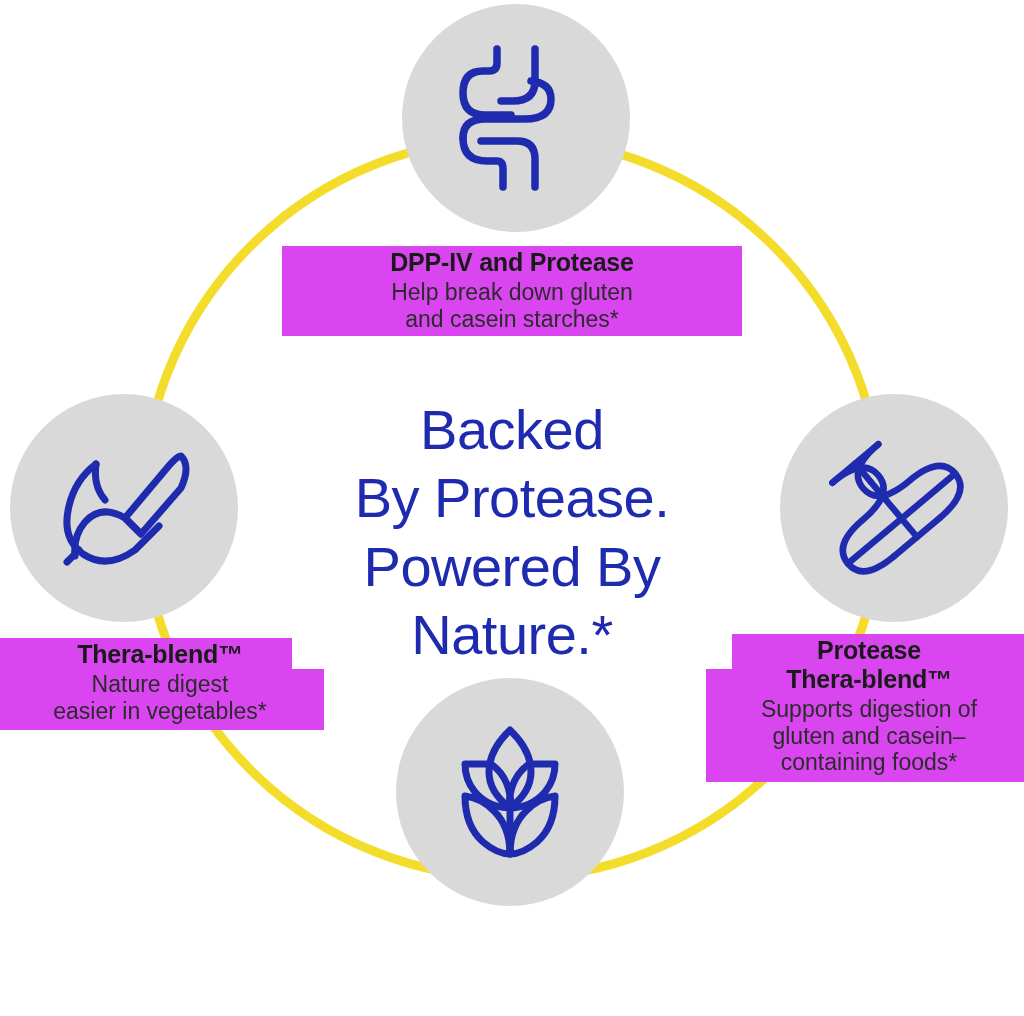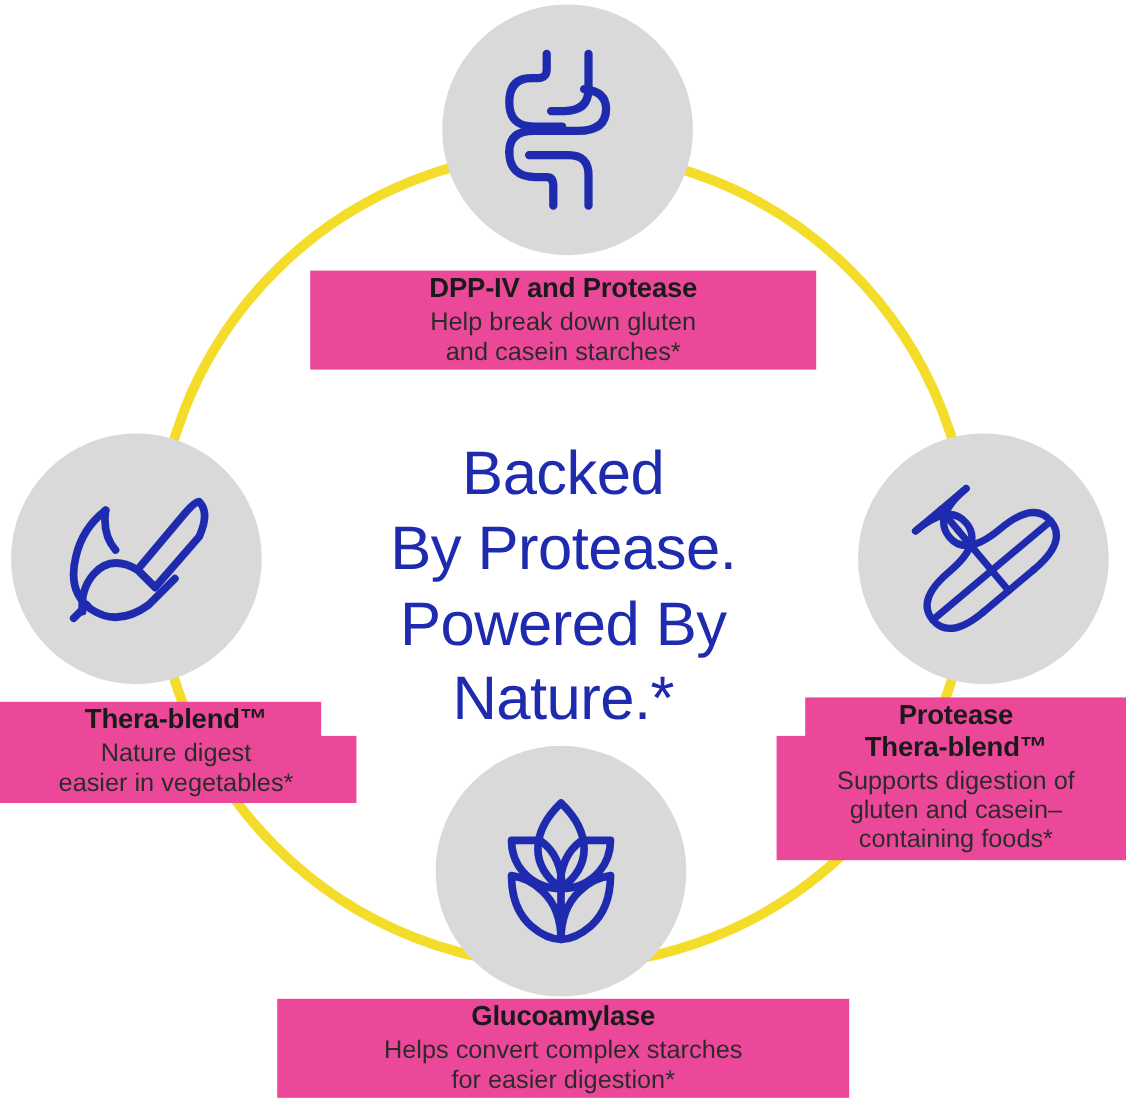--- a/index.html
+++ b/index.html
@@ -45,21 +45,21 @@
 
   #circle-top    { left: 402px;  top: 4px;   }
   #circle-left   { left: 10px;   top: 394px; }
   #circle-right  { left: 780px;  top: 394px; }
   #circle-bottom { left: 396px;  top: 678px; }
 
   
   .label-block {
     position: absolute;
     z-index: 3;
-    background: #ec4899;
+    background: #d946ef;
     text-align: center;
     color: #1a1a1a;
     line-height: 1.16;
   }
   .label-title {
     font-size: 25px;
     font-weight: bold;
     letter-spacing: -0.2px;
     color: #1a1a1a;
     white-space: nowrap;
@@ -197,27 +197,20 @@
         <path d="M65 4 Q44 24 44 46 Q44 66 65 82 Q86 66 86 46 Q86 24 65 4 Z"></path>
         <path d="M20 38 H46 Q66 52 66 82 Q44 82 30 66 Q20 54 20 38 Z"></path>
         <path d="M110 38 H84 Q64 52 64 82 Q86 82 100 66 Q110 54 110 38 Z"></path>
         <path d="M20 70 Q20 100 38 116 Q52 128 65 128 Q65 100 48 84 Q36 72 20 70 Z"></path>
         <path d="M110 70 Q110 100 92 116 Q78 128 65 128 Q65 100 82 84 Q94 72 110 70 Z"></path>
         <path d="M65 82 V128"></path>
       </svg>
     </span>
   </div>
 
-  <div class="label-block" id="label-bottom">
-    <div class="label-title">Glucoamylase</div>
-    <div class="label-desc">
-      <span class="ln">Helps convert complex starches</span>
-      <span class="ln">for easier digestion*</span>
-    </div>
-  </div>
 
   <div id="center-headline">
     <span class="ln">Backed</span>
     <span class="ln">By Protease.</span>
     <span class="ln">Powered By</span>
     <span class="ln">Nature.*</span>
   </div>
 
 </div>
 

